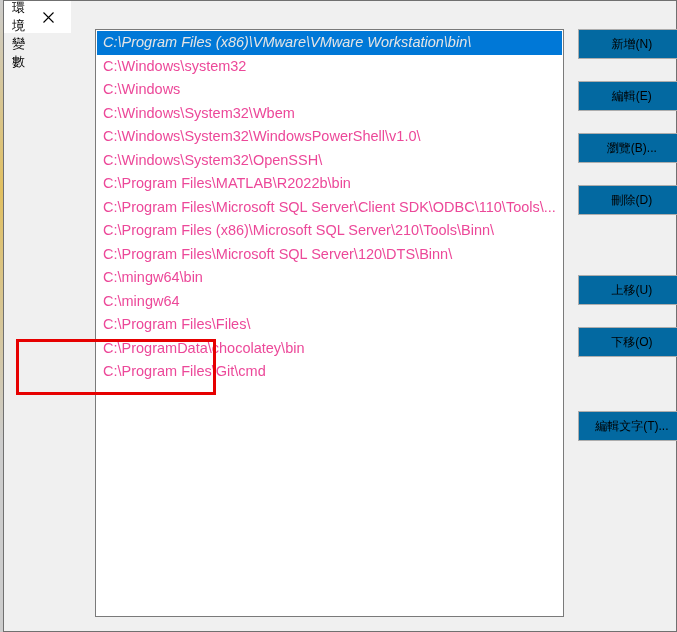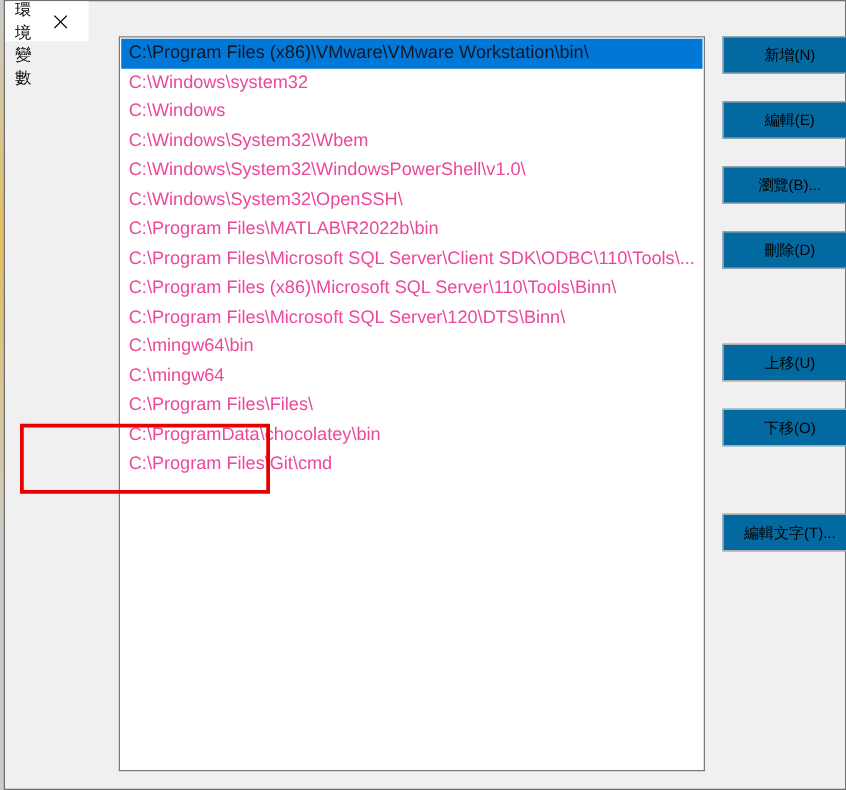--- a/index.html
+++ b/index.html
@@ -64,21 +64,22 @@
   .listitem {
     padding: 0 6px;
     white-space: nowrap;
     overflow: hidden;
     text-overflow: ellipsis;
     cursor: default;
     color: #ec4899;
   }
   .listitem.selected {
     background: #0078d7;
-    color: #0f172a;
+    color: #e5e5e5;
+    font-style: italic;
   }
   .side-buttons {
     width: 108px;
     display: flex;
     flex-direction: column;
     gap: 6px;
   }
   button.winbtn {
     height: 30px;
     background: #0369a1;
@@ -134,21 +135,21 @@
   <div class="content">
     <div class="listbox" id="listbox">
         <div class="listitem selected">C:\Program Files (x86)\VMware\VMware Workstation\bin\</div>
         <div class="listitem">C:\Windows\system32</div>
         <div class="listitem">C:\Windows</div>
         <div class="listitem">C:\Windows\System32\Wbem</div>
         <div class="listitem">C:\Windows\System32\WindowsPowerShell\v1.0\</div>
         <div class="listitem">C:\Windows\System32\OpenSSH\</div>
         <div class="listitem">C:\Program Files\MATLAB\R2022b\bin</div>
         <div class="listitem">C:\Program Files\Microsoft SQL Server\Client SDK\ODBC\110\Tools\...</div>
-        <div class="listitem">C:\Program Files (x86)\Microsoft SQL Server\110\Tools\Binn\</div>
+        <div class="listitem">C:\Program Files (x86)\Microsoft SQL Server\210\Tools\Binn\</div>
         <div class="listitem">C:\Program Files\Microsoft SQL Server\120\DTS\Binn\</div>
         <div class="listitem">C:\mingw64\bin</div>
         <div class="listitem">C:\mingw64</div>
         <div class="listitem">C:\Program Files\Files\</div>
         <div class="listitem">C:\ProgramData\chocolatey\bin</div>
         <div class="listitem">C:\Program Files\Git\cmd</div>
       </div>
 
     <div class="side-buttons">
       <button class="winbtn">新增(N)</button>

